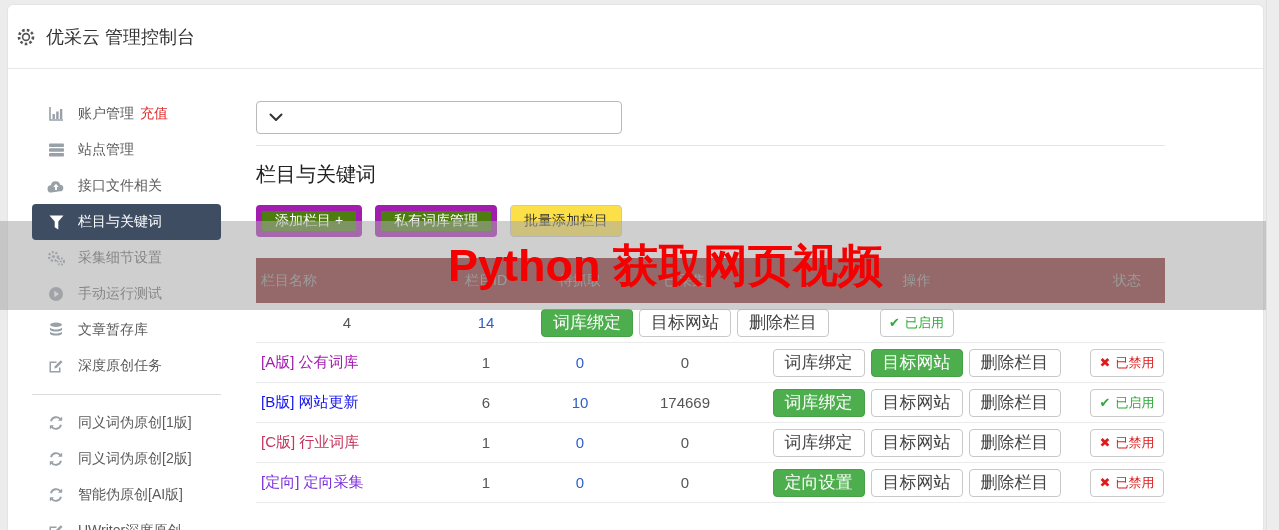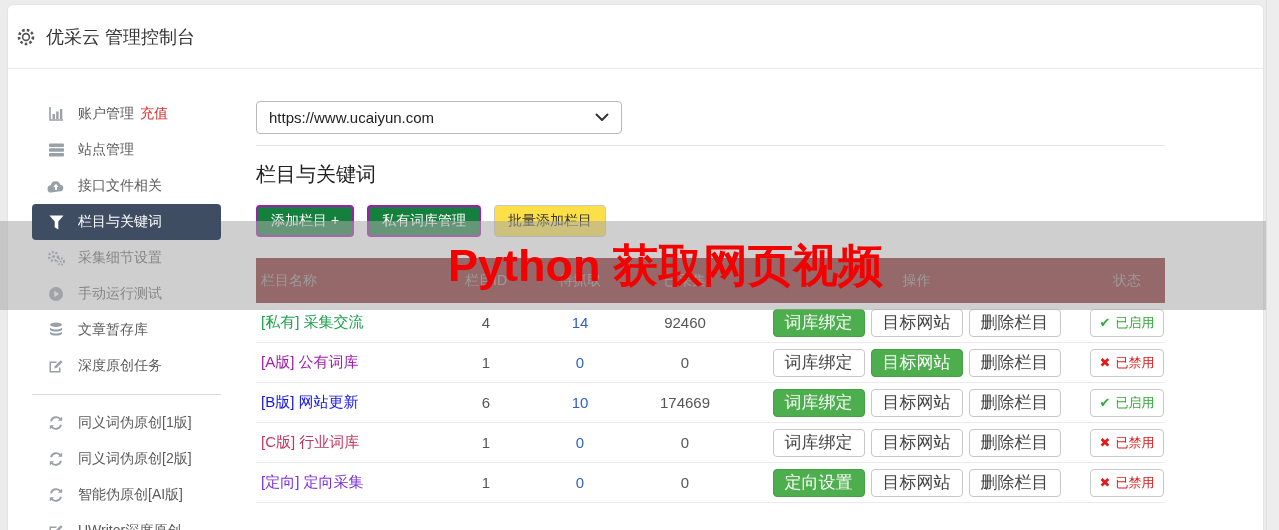--- a/index.html
+++ b/index.html
@@ -33,21 +33,21 @@
   .side-divider{border:none;border-top:1px solid #dcdcdc;margin:10px 28px 10px 24px;}
   
   .site-select{width:366px;height:33px;border:1px solid #b9b9b9;border-radius:4px;
     background:#fff;display:flex;align-items:center;justify-content:space-between;
     padding:0 12px;box-sizing:border-box;font-size:15px;color:#222;cursor:pointer;}
   .main-divider{border:none;border-top:1px solid #e5e5e5;margin:11px 0 0 0;}
   .page-title{font-size:20px;color:#222;font-weight:400;margin:15px 0 0 0;}
   .toolbar{margin-top:17px;display:flex;gap:13px;}
   .btn{height:32px;padding:0 13px;border-radius:4px;font-size:14px;display:inline-flex;
     align-items:center;justify-content:center;cursor:pointer;box-sizing:border-box;white-space:nowrap;}
-  .btn.green{background:#15803d;border:2px solid #a21caf;color:#fff;}
+  .btn.green{background:#4d7c0f;border:6px solid #a21caf;color:#fff;}
   .btn.white{background:#fde047;border:1px solid #c8c8c8;color:#333;}
   
   .table{margin-top:21px;}
   .t-grid{display:grid;grid-template-columns:182px 96px 92px 118px 345px 1fr;align-items:center;}
   .t-head{height:45px;background:#7f1d1d;color:#8d8d8d;font-size:14px;}
   .t-head .cell{text-align:center;}
   .t-head .cell.first{text-align:left;padding-left:5px;}
   .t-row{height:39px;border-bottom:1px solid #ebebeb;font-size:15px;}
   .t-row .name{padding-left:5px;white-space:nowrap;cursor:pointer;}
   .t-row .num{text-align:center;color:#555;}
@@ -218,21 +218,20 @@
               <path d="M6.8 8.2l6-6 1.7 1.7-6 6-2.2 0.5z" fill="#98a0a8"></path>
             </svg>
           </span>
     <span class="lbl">UWriter深度原创</span>
 
   </div>
       </div>
 
     <div class="main">
       <div class="site-select">
-        <span>https://www.ucaiyun.com</span>
         <span>
           <svg width="14" height="9" viewBox="0 0 14 9">
               <path d="M1.5 1.5L7 7l5.5-5.5" fill="none" stroke="#333" stroke-width="2" stroke-linecap="round" stroke-linejoin="round"></path>
             </svg>
         </span>
       </div>
 
       <hr class="main-divider">
 
       <h2 class="page-title">栏目与关键词</h2>
@@ -247,21 +246,20 @@
         <div class="t-grid t-head">
           <div class="cell first">栏目名称</div>
           <div class="cell">栏目ID</div>
           <div class="cell">待抓取</div>
           <div class="cell">已采集</div>
           <div class="cell">操作</div>
           <div class="cell">状态</div>
         </div>
         <div id="table-body">
             <div class="t-grid t-row">
-    <div class="name" style="color: rgb(28, 161, 76);">[私有] 采集交流</div>
     <div class="num">4</div>
     <div class="link">14</div>
     <div class="num">92460</div>
     <div class="actions">
                 <span class="abtn green">词库绑定</span>
                 <span class="abtn white">目标网站</span>
                 <span class="abtn white">删除栏目</span>
               </div>
     <div class="status-cell">
       <span class="status-pill on">

